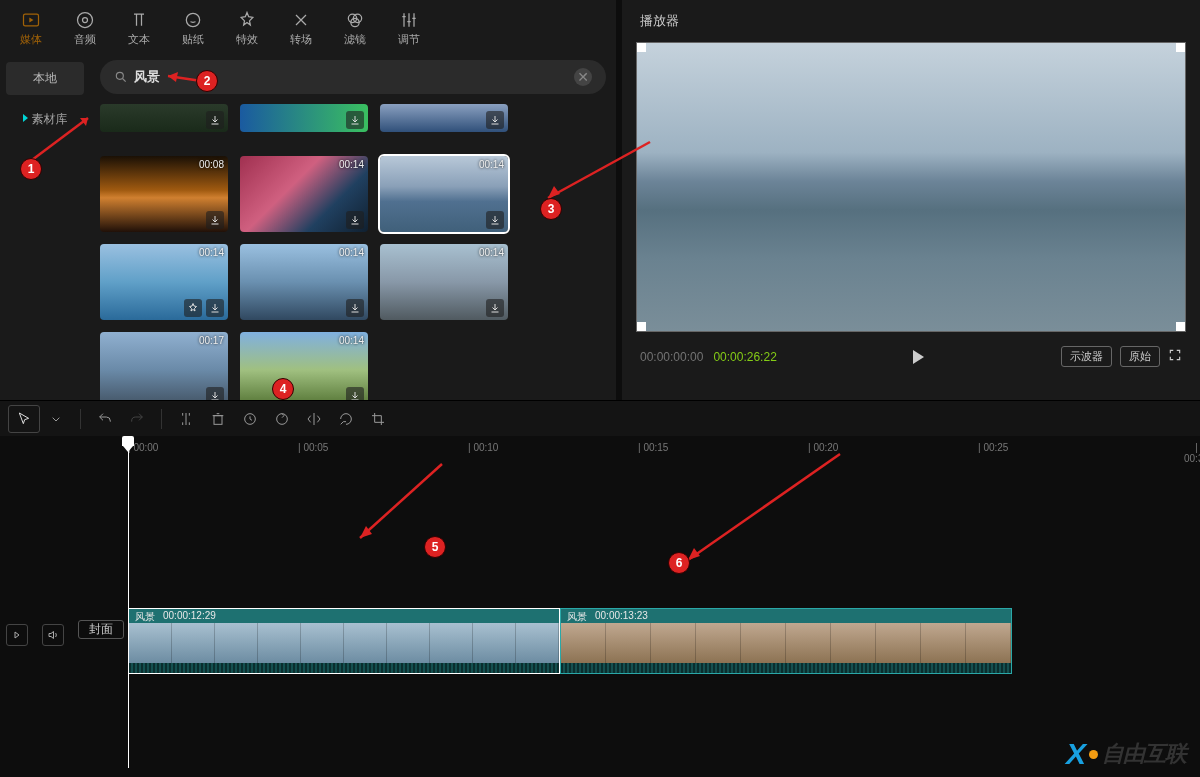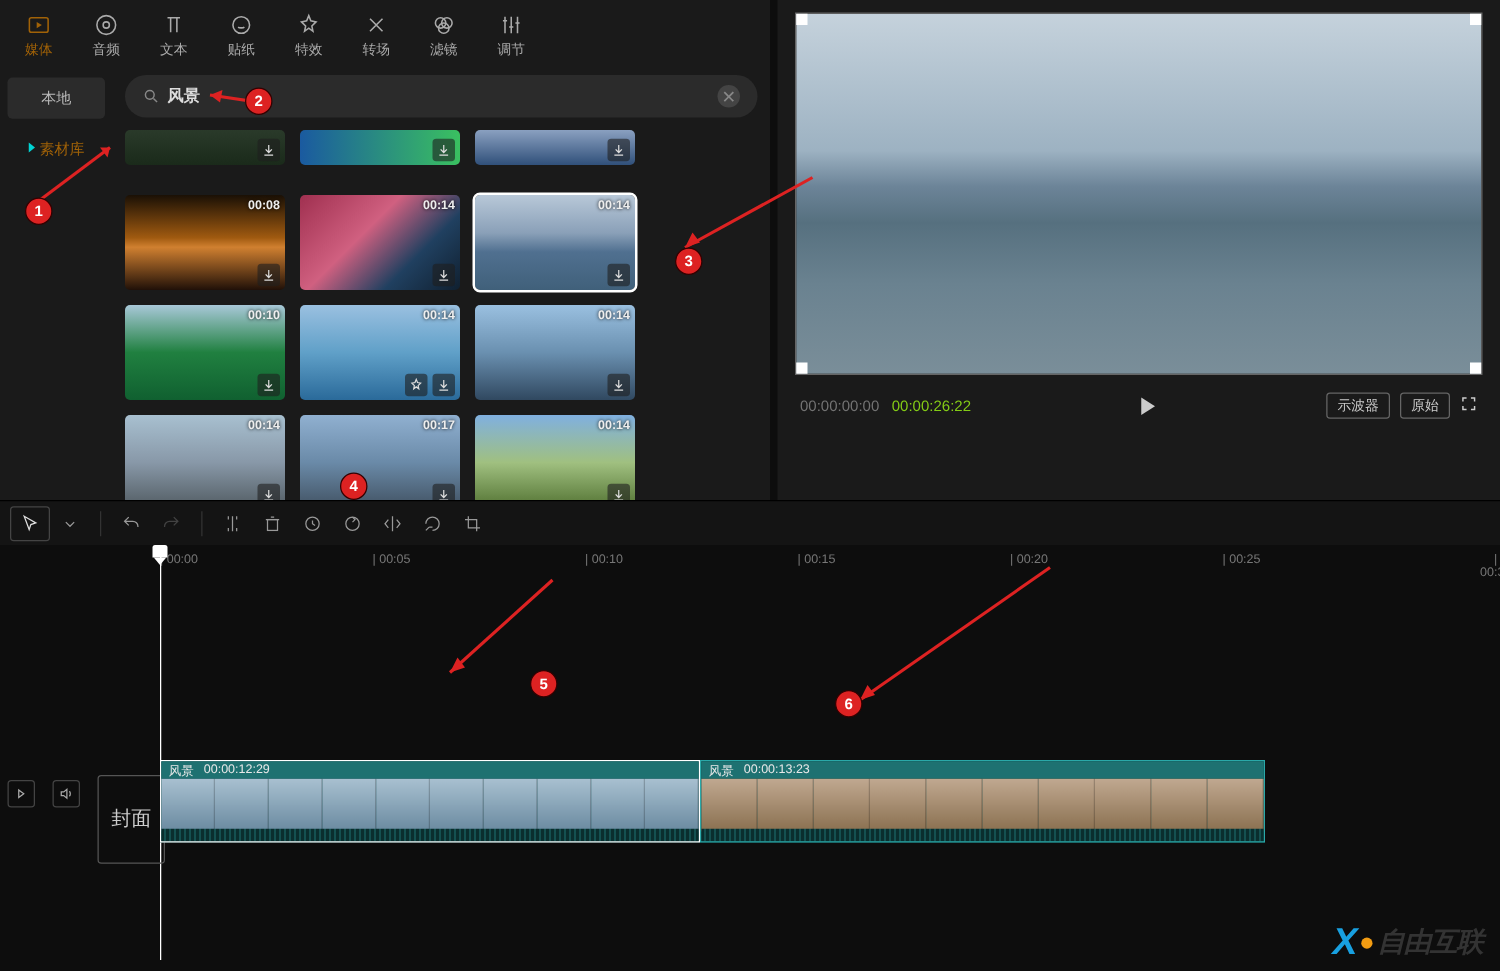--- a/index.html
+++ b/index.html
@@ -18,35 +18,35 @@
   .tabs { display: flex; gap: 0; padding: 0 4px; }
   .tab { width: 54px; height: 48px; display: flex; flex-direction: column; align-items: center; justify-content: center; gap: 2px; cursor: pointer; color: #aaa; }
   .tab.active { color: #a16207; }
   .tab .ticon { width: 20px; height: 20px; display: flex; align-items: center; justify-content: center; }
   .tab .tlabel { font-size: 11px; }
   .tab svg { stroke: currentColor; fill: none; stroke-width: 1.5; }
   .left-body { display: flex; flex: 1; overflow: hidden; }
   .side-tabs { width: 90px; padding: 10px 6px; display: flex; flex-direction: column; gap: 8px; }
   .side-tab { padding: 8px 6px; border-radius: 4px; text-align: center; font-size: 12px; cursor: pointer; color: #bbb; }
   .side-tab.dark { background: #2b2b2b; }
-  .side-tab.active { color: #a16207; }
+  .side-tab.active { color: #a3a3a3; }
   .side-tab .dot { display:inline-block; width:0;height:0; border-top:4px solid transparent; border-bottom:4px solid transparent; border-left:5px solid #00d4d4; margin-right:4px; vertical-align:1px;}
   .media-area { flex: 1; padding: 8px 10px 0 10px; overflow: hidden; }
   .search-wrap { position: relative; margin-bottom: 10px; }
   .search {
     width: 100%; height: 34px; background: #2b2b2b; border-radius: 17px;
     display: flex; align-items: center; padding: 0 14px; gap: 6px;
   }
   .search svg { width:14px; height:14px; stroke:#888; fill:none; stroke-width:2;}
   .search input {
     flex:1; background:transparent; border:none; outline:none; color:#ddd; font-size:13px; font-weight:bold;
   }
   .search .clear { color:#888; font-size:14px; cursor:pointer; width:18px;height:18px; border-radius:50%; background:#444; display:flex;align-items:center;justify-content:center;}
   .grid { display:flex; flex-wrap:wrap; gap:12px; }
-  .thumb { width:128px; height:76px; border-radius:4px; position:relative; cursor:pointer; overflow:hidden;font-weight:bold; }
+  .thumb { width:128px; height:76px; border-radius:4px; position:relative; cursor:pointer; overflow:hidden; }
   .thumb.first-row { height: 28px; }
   .thumb .dur { position:absolute; top:3px; right:4px; font-size:10px; color:#eee; text-shadow:0 0 3px #000; }
   .thumb .dl { position:absolute; bottom:3px; right:4px; width:18px;height:18px; display:flex;align-items:center;justify-content:center; background:rgba(30,30,30,.6); border-radius:3px;}
   .thumb .dl svg, .thumb .fav svg { width:12px;height:12px; stroke:#ddd; fill:none; stroke-width:2;}
   .thumb .fav { position:absolute; bottom:3px; right:26px; width:18px;height:18px; display:flex;align-items:center;justify-content:center; background:rgba(30,30,30,.6); border-radius:3px;}
   .right-panel { flex:1; background:#1a1a1a; margin-left:6px; padding:10px 14px; display:flex; flex-direction:column; }
   .player-title { font-size:13px; color:#ccc; margin:2px 0 12px 4px; }
   .player-box { width:100%; height:290px; border:1px solid #666; position:relative; overflow:hidden;}
   .player-box .handle { position:absolute; width:10px; height:10px; background:#fff; }
   .player-controls { display:flex; align-items:center; padding:14px 4px 0; gap:10px; font-size:12px;}
@@ -67,21 +67,21 @@
 
   .timeline { position:relative; height: 341px; background:#0d0d0d; }
   .ruler { position:absolute; top:0; left:128px; right:0; height:26px; display:flex; }
   .ruler .mark { position:absolute; top:6px; font-size:10px; color:#777; }
   .playhead { position:absolute; top:2px; left:128px; width:1px; height:330px; background:#fff; }
   .playhead::before { content:""; position:absolute; top:-2px; left:-6px; width:12px; height:10px; background:#fff; border-radius:2px 2px 0 0;}
   .playhead::after { content:""; position:absolute; top:8px; left:-5px; width:0;height:0; border-left:5px solid transparent; border-right:5px solid transparent; border-top:6px solid #fff;}
   .track-ctrl { position:absolute; left:6px; top:188px; display:flex; gap:14px; align-items:center;}
   .track-ctrl .btn { width:22px;height:22px; border:1px solid #444; border-radius:3px; display:flex;align-items:center;justify-content:center; cursor:pointer;}
   .track-ctrl svg { width:12px;height:12px; stroke:#aaa; fill:none; stroke-width:2;}
-  .cover-btn { position:absolute; left:78px; top:184px; border:1px solid #555; padding:24px 10px; border-radius:3px; font-size:16px; color:#ccc; cursor:pointer;}
+  .cover-btn { position:absolute; left:78px; top:184px; border:1px solid #555; padding:0 10px; border-radius:3px; font-size:12px; color:#ccc; cursor:pointer;}
   .clip-row { position:absolute; top:172px; left:128px; height:66px; display:flex; }
   .clip { height:66px; border:1px solid #2aa8a8; background:#0d4949; position:relative; overflow:hidden; }
   .clip .label { position:absolute; top:0; left:0; right:0; height:14px; background:#1e7171; color:#e8e8e8; font-size:10px; padding:1px 6px; display:flex; gap:8px;}
   .clip .frames { position:absolute; top:14px; left:0; right:0; height:42px; display:flex; }
   .clip .frames div { flex:1; }
   .clip .wave { position:absolute; bottom:0; left:0; right:0; height:10px; background:repeating-linear-gradient(90deg,#0a2e2e,#0a2e2e 2px,#145050 2px,#145050 4px);}
   .clip.sel { border-color:#fff; }
 
   
   .marker { position:absolute; width:22px; height:22px; border-radius:50%; background:#d22; border:1px solid #300; color:#fff; display:flex;align-items:center;justify-content:center; font-size:12px; font-weight:bold; pointer-events:none; z-index:50;}
@@ -226,28 +226,20 @@
               </span>
             </div>
             <div class="thumb" style="background: linear-gradient(rgb(184, 200, 216) 0%, rgb(138, 160, 184) 40%, rgb(80, 112, 144) 60%, rgb(64, 96, 122) 100%); outline: rgb(255, 255, 255) solid 2px;">
               <span class="dur">00:14</span>
               <span class="dl">
                 <svg viewBox="0 0 24 24">
                   <path d="M12 4v12M7 11l5 5 5-5M5 20h14"></path>
                 </svg>
               </span>
             </div>
-            <div class="thumb" style="background: linear-gradient(rgb(168, 200, 216) 0%, rgb(32, 128, 64) 50%, rgb(16, 96, 48) 100%);">
-              <span class="dur">00:10</span>
-              <span class="dl">
-                <svg viewBox="0 0 24 24">
-                  <path d="M12 4v12M7 11l5 5 5-5M5 20h14"></path>
-                </svg>
-              </span>
-            </div>
             <div class="thumb" style="background: linear-gradient(rgb(154, 192, 224) 0%, rgb(96, 160, 200) 50%, rgb(42, 106, 154) 100%);">
               <span class="dur">00:14</span>
               <span class="fav">
                 <svg viewBox="0 0 24 24">
                   <path d="M12 3l2 5 5 1-4 4 1 5-4-3-4 3 1-5-4-4 5-1z"></path>
                 </svg>
               </span>
               <span class="dl">
                 <svg viewBox="0 0 24 24">
                   <path d="M12 4v12M7 11l5 5 5-5M5 20h14"></path>
@@ -285,20 +277,21 @@
                   <path d="M12 4v12M7 11l5 5 5-5M5 20h14"></path>
                 </svg>
               </span>
             </div>
           </div>
       </div>
     </div>
   </div>
 
   <div class="right-panel">
+    <div class="player-title">播放器</div>
     <div class="player-box" style="background:linear-gradient(180deg,#c5d2dc 0%,#9db2c2 38%,#6c8498 48%,#56707f 58%,#6a8290 75%,#7a8e99 100%);">
       <div class="handle" style="top:-1px;left:-1px"></div>
       <div class="handle" style="top:-1px;right:-1px"></div>
       <div class="handle" style="bottom:-1px;left:-1px"></div>
       <div class="handle" style="bottom:-1px;right:-1px"></div>
     </div>
     <div class="player-controls">
       <span class="pc-time1">00:00:00:00</span>
       <span class="pc-time2">00:00:26:22</span>
       <div class="pc-center">

